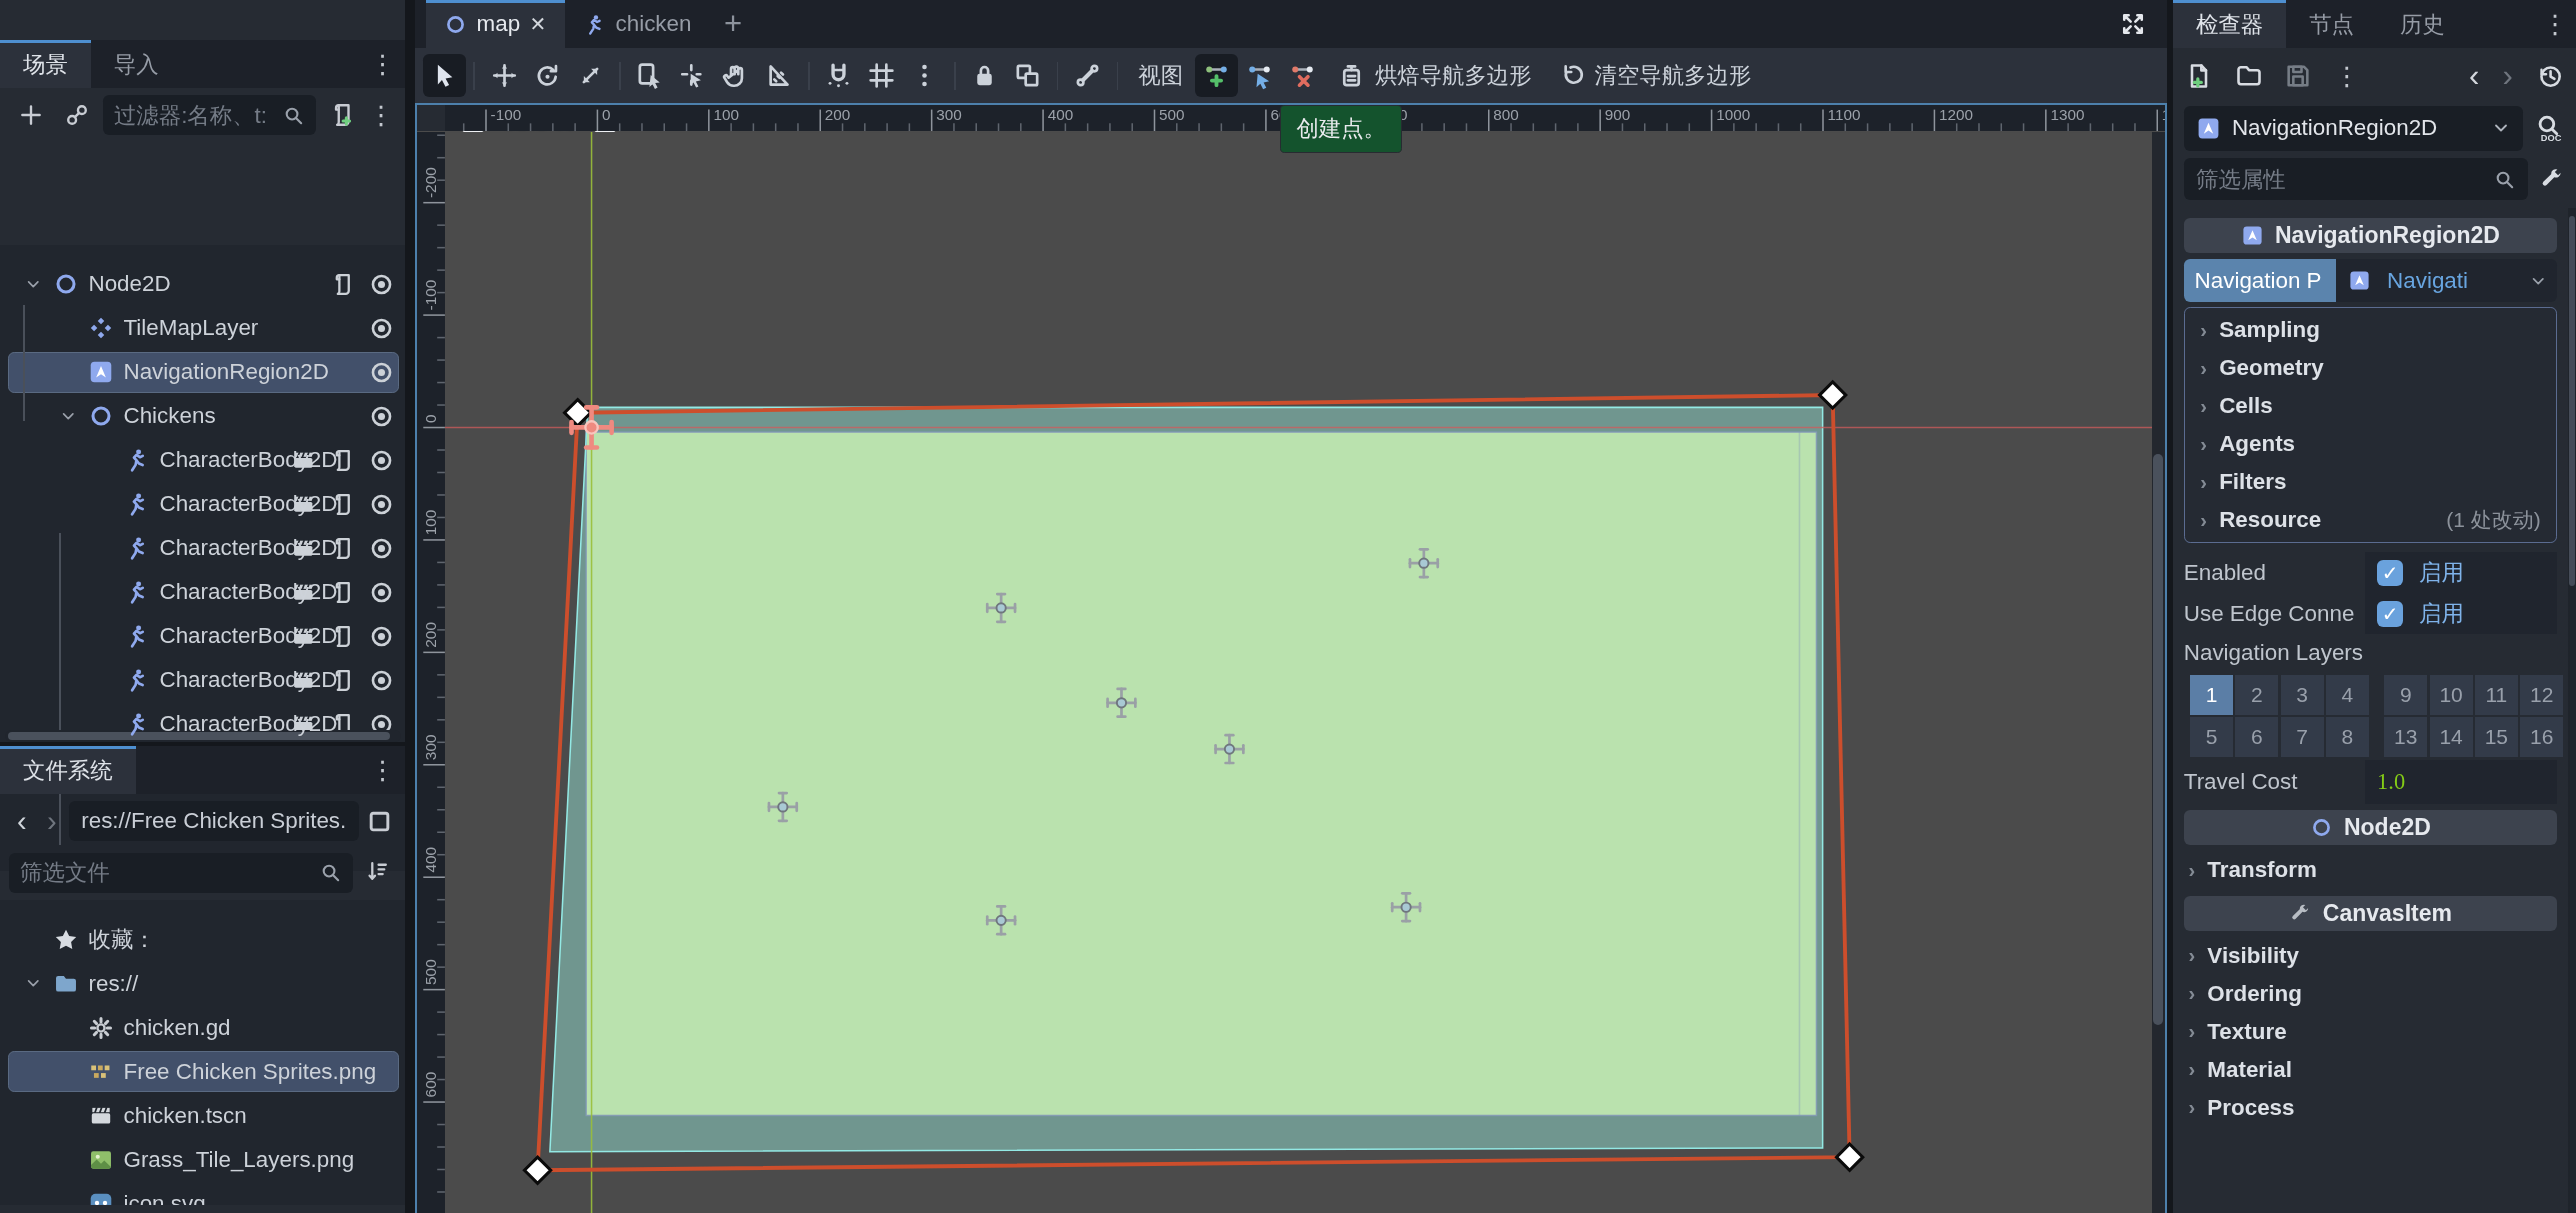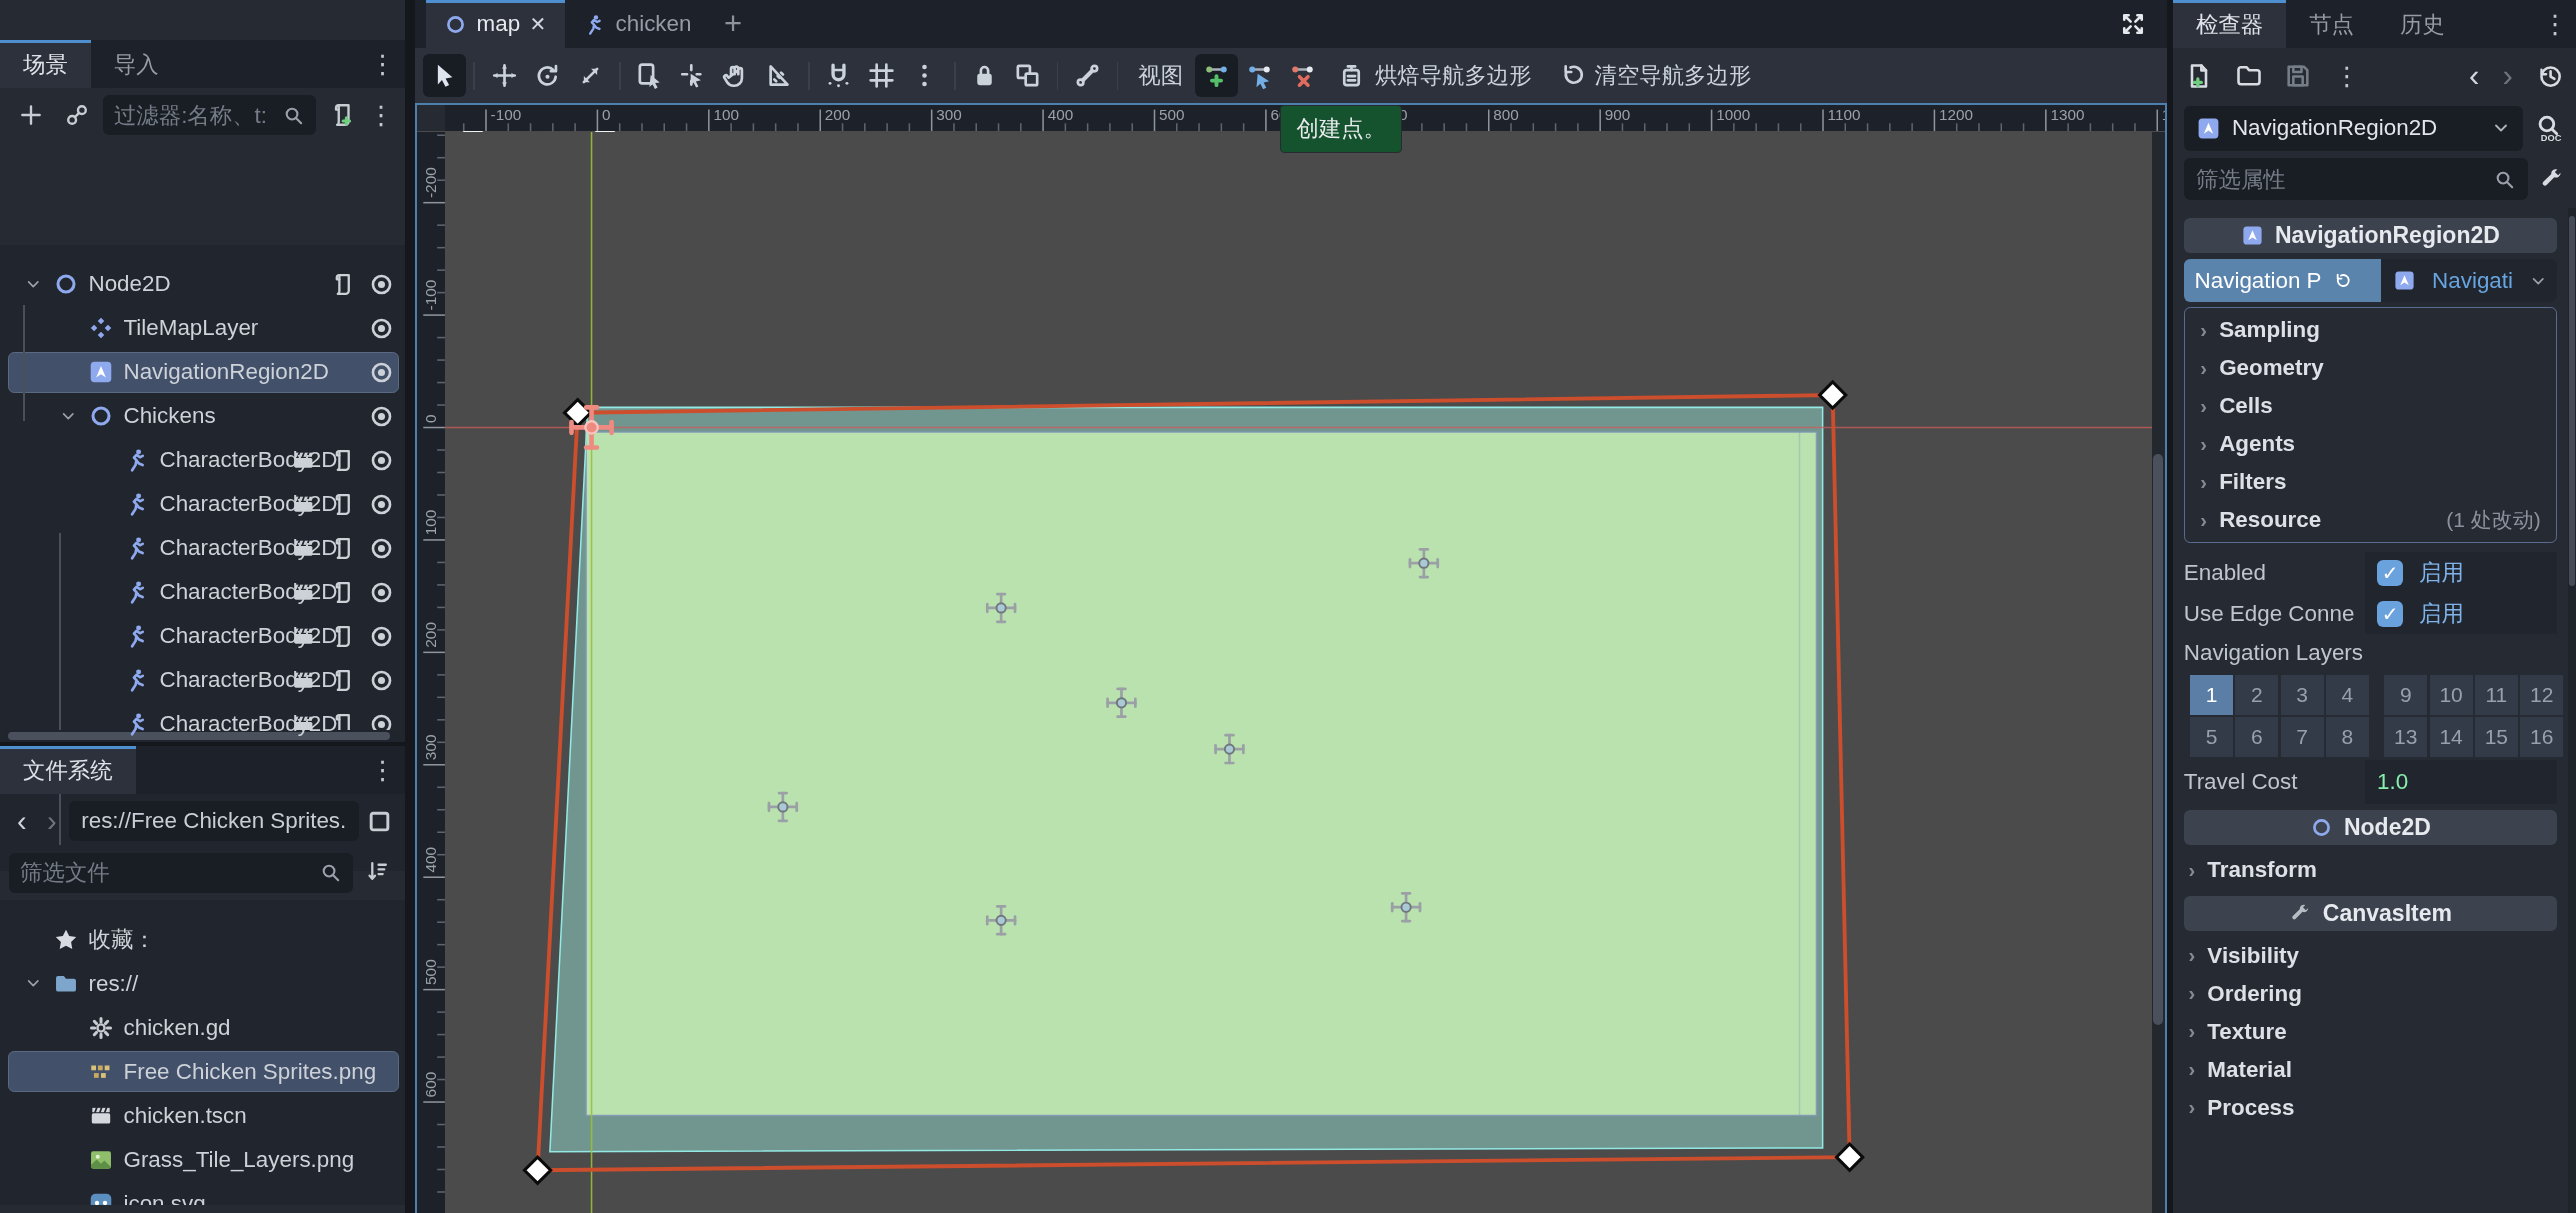--- a/index.html
+++ b/index.html
@@ -1161,21 +1161,21 @@
         <div class="cat-bar">
           <span class="icon" style="color: rgb(143, 169, 238);">
             <svg viewBox="0 0 24 24" width="23" height="23" fill="none" stroke="currentColor" stroke-width="2.2" stroke-linecap="round" stroke-linejoin="round">
               <rect x="2.5" y="2.5" width="19" height="19" rx="3.5" fill="#8fa9ee" stroke="none"></rect>
               <path d="M7.5 17 12 6.5 16.5 17 12 14z" fill="#fff" stroke="none"></path>
             </svg>
           </span>
           <span>NavigationRegion2D</span>
         </div>
         <div class="irow" style="height: 43px; padding: 0px 10.8px;">
-          <div class="navp-label" style="width: 197px; box-sizing: border-box;">
+          <div class="navp-label" style="width: 152px; box-sizing: border-box;">
             <span>Navigation P</span>
             <span class="icon" style="color: rgb(255, 255, 255);">
               <svg viewBox="0 0 24 24" width="20" height="20" fill="none" stroke="currentColor" stroke-width="2.2" stroke-linecap="round" stroke-linejoin="round">
                 <path d="M8 4.5v4.6h4.6"></path>
                 <path d="M8.6 9A6.6 6.6 0 1 0 12 5.4"></path>
               </svg>
             </span>
           </div>
           <div class="ival" style="border-radius: 0px 6.2px 6.2px 0px;">
             <span class="icon" style="color: rgb(104, 165, 224);">
@@ -1258,21 +1258,21 @@
               <span class="lg-cell">13</span>
               <span class="lg-cell">14</span>
               <span class="lg-cell">15</span>
               <span class="lg-cell">16</span>
             </div>
           </div>
         </div>
         <div class="irow" style="height: 44px;">
           <div class="ilabel">Travel Cost</div>
           <div class="ival">
-            <span style="color: #86efac;">1.0</span>
+            <span style="color: #84cc16; font-family: Liberation Serif, serif;">1.0</span>
           </div>
         </div>
         <div class="cat-bar">
           <span class="icon" style="color: rgb(143, 169, 238);">
             <svg viewBox="0 0 24 24" width="23" height="23" fill="none" stroke="currentColor" stroke-width="2.2" stroke-linecap="round" stroke-linejoin="round">
               <circle cx="12" cy="12" r="7.4" stroke-width="2.8"></circle>
             </svg>
           </span>
           <span>Node2D</span>
         </div>

